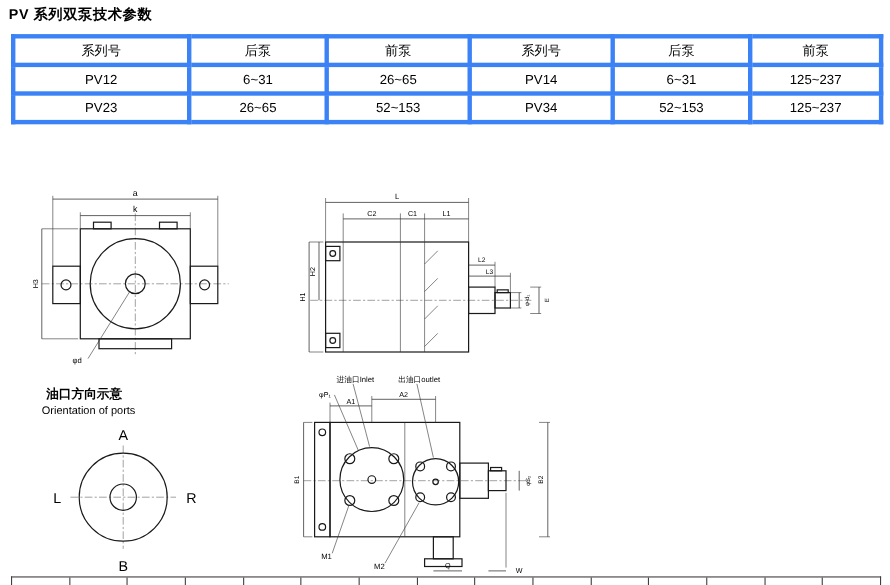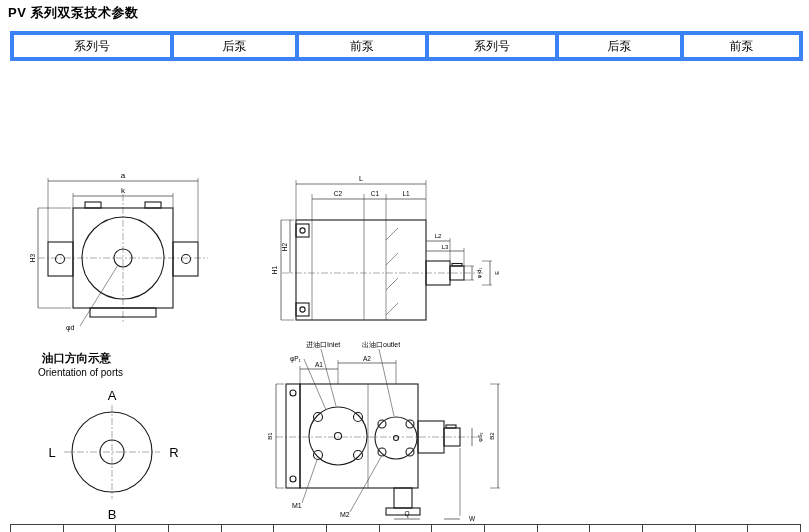--- a/index.html
+++ b/index.html
@@ -45,20 +45,36 @@
       <tr>
         <th>系列号</th>
         <th>后泵</th>
         <th>前泵</th>
         <th>系列号</th>
         <th>后泵</th>
         <th>前泵</th>
       </tr>
     </thead>
     <tbody>
+      <tr>
+        <td>PV12</td>
+        <td>6~31</td>
+        <td>26~65</td>
+        <td>PV14</td>
+        <td>6~31</td>
+        <td>125~237</td>
+      </tr>
+      <tr>
+        <td>PV23</td>
+        <td>26~65</td>
+        <td>52~153</td>
+        <td>PV34</td>
+        <td>52~153</td>
+        <td>125~237</td>
+      </tr>
     </tbody>
   </table>
 
 
   <svg class="drawing" style="left:28px;top:168px" width="190" height="168" viewBox="0 0 190 168">
     <g>
       <line class="cl" x1="95" y1="26" x2="95" y2="156"></line>
       <line class="cl" x1="10" y1="90" x2="180" y2="90"></line>
       <rect class="ol" x="45" y="40" width="100" height="100"></rect>
       <rect class="ol" x="57" y="34" width="16" height="6"></rect>

